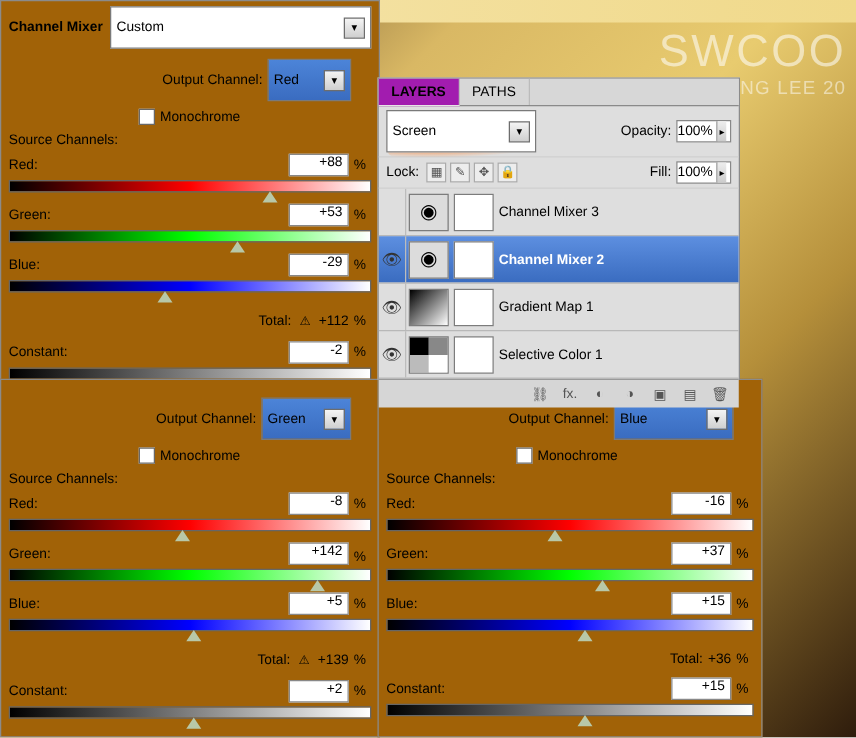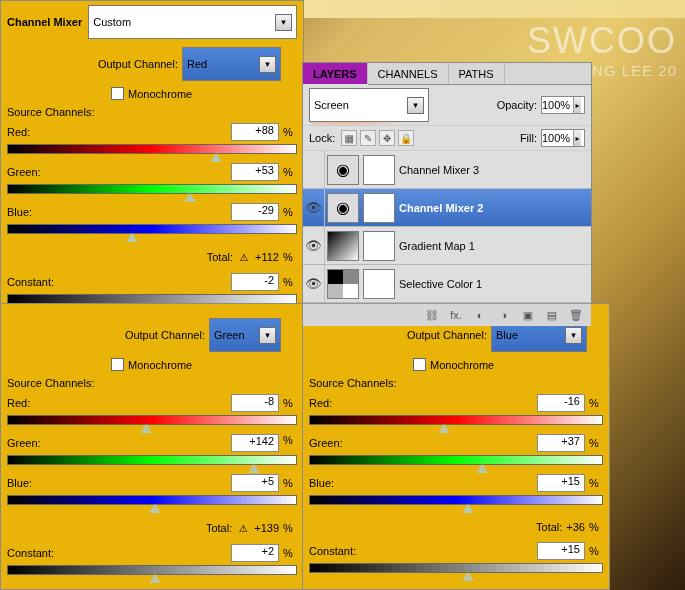--- a/index.html
+++ b/index.html
@@ -1,21 +1,21 @@
 <!DOCTYPE html>
 <html><head>
 <meta charset="utf-8">
 <style>
 * { box-sizing: border-box; margin: 0; padding: 0; font-family: Tahoma, Arial, sans-serif; font-size: 11px; color: #000; }
 body { width: 685px; height: 590px; background: #f5f5f5; position: relative; overflow: hidden; }
 .bg-photo { position: absolute; inset: 0; background: linear-gradient(135deg,#3b2416 0%,#d9b864 30%,#e8cb6f 50%,#b58f3a 70%,#2e1c0c 100%); z-index: 0; }
 .bg-photo::before { content:""; position:absolute; top:0; right:0; width:100%; height:18px; background:linear-gradient(90deg,#f6e6b0,#f0d98a); }
 .watermark { position:absolute; top:20px; right:8px; font-size:36px; font-weight:300; color:rgba(255,255,255,.55); letter-spacing:2px; z-index:1; font-family:Arial,sans-serif; }
 .watermark-sub { position:absolute; top:62px; right:8px; font-size:15px; color:rgba(255,255,255,.5); letter-spacing:1px; z-index:1; }
-.panel { position:absolute; background:#eab308; border:1px solid #8b8b8b; z-index:2; }
+.panel { position:absolute; background:#a16207; border:1px solid #8b8b8b; z-index:2; }
 
 
 .cm-top { top:0; left:0; width:304px; height:305px; }
 .cm-bl  { top:303px; left:0; width:304px; height:287px; }
 .cm-br  { top:303px; left:302px; width:308px; height:287px; }
 
 .hdr-row { display:flex; align-items:center; gap:4px; padding:4px 6px; }
 .hdr-label { font-weight:bold; margin-right:2px; }
 .select { display:flex; align-items:center; background:#fff; border:1px solid #7a7a7a; height:19px; padding:16px 4px; position:relative; }
 .select.blue { background:linear-gradient(#4c84d8,#3a6cc0); color:#fff; }
@@ -86,21 +86,21 @@
     <span class="hdr-label">Channel Mixer</span>
     <div class="select" style="flex:1">
       <span>Custom</span>
       <span class="select-btn">
           <span class="chev">▾</span>
         </span>
     </div>
   </div>
   <div class="hdr-row" style="justify-content:flex-end; padding-right:22px">
     <span>Output Channel:</span>
-    <div class="select blue" style="width:99px">
+    <div class="select blue" style="width:67px">
       <span>Red</span>
       <span class="select-btn">
           <span class="chev">▾</span>
         </span>
     </div>
   </div>
   <div class="chk-row">
     <span class="chk"></span>
     <span>Monochrome</span>
   </div>
@@ -190,21 +190,21 @@
           <span class="pct">%</span>
         </span>
       </div>
     <div class="track">
         <div class="grad grad-red"></div>
         <div class="thumb" style="left:48%"></div>
       </div>
 
     <div class="slider-row">
         <span>Green:</span>
-      <span style="display:flex;gap:4px;align-items:flex-start">
+      <span style="display:flex;gap:4px;align-items:flex-end">
           <span class="val-box">+142</span>
           <span class="pct">%</span>
         </span>
       </div>
     <div class="track">
         <div class="grad grad-green"></div>
         <div class="thumb" style="left:85%"></div>
       </div>
 
     <div class="slider-row">
@@ -313,21 +313,20 @@
     <div class="track">
         <div class="grad grad-gray"></div>
         <div class="thumb" style="left:54%"></div>
       </div>
   </div>
 </div>
 
 <div class="panel layers-panel">
   <div class="tabs">
     <div class="tab active">LAYERS</div>
-    <div class="tab">CHANNELS</div>
     <div class="tab">PATHS</div>
   </div>
   <div class="lp-row" style="position:relative">
     <div class="orange-streak"></div>
     <div class="select">
       <span>Screen</span>
       <span class="select-btn">
           <span class="chev">▾</span>
         </span>
     </div>

